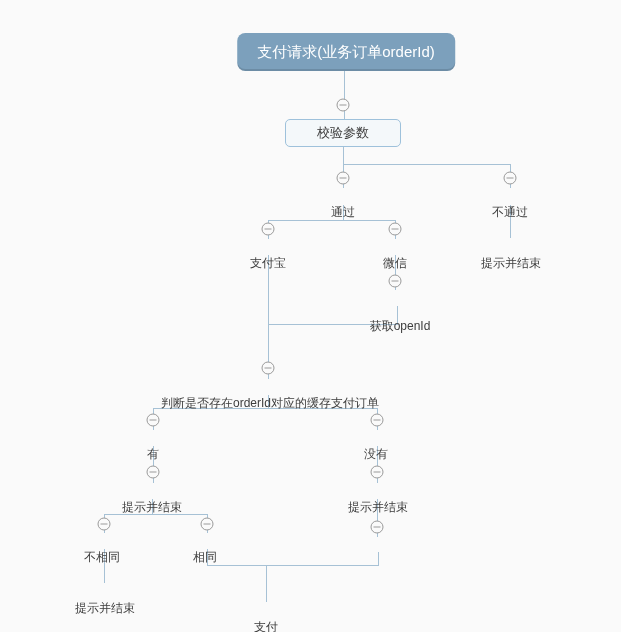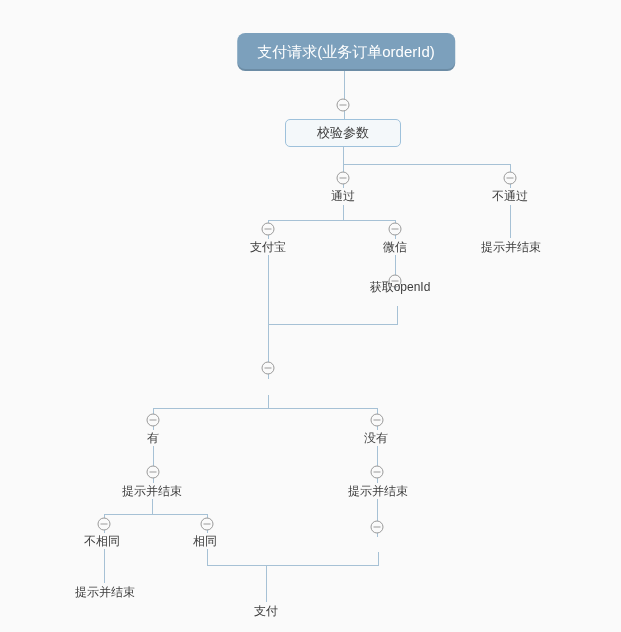--- a/index.html
+++ b/index.html
@@ -47,20 +47,21 @@
     color:var(--label_text,#3D3D3D);
     font-size:13px;line-height:16px;
     padding:5px 31px;white-space:nowrap;
     cursor:default;
   }
   .label{
     position:absolute;transform:translateX(-50%);
     color:var(--label_text,#3D3D3D);
     font-size:12px;line-height:14px;white-space:nowrap;
     cursor:default;
+    margin-top:16px;
   }
 </style>
 </head>
 <body>
 
 <div class="canvas">
 
   <div class="vline" style="left:344px;top:71px;height:48px"></div>
   <div class="vline" style="left:343px;top:147px;height:17px"></div>
   <div class="hline" style="left:343px;top:164px;width:167px"></div>
@@ -109,21 +110,22 @@
   <div class="collapse" style="left:377px;top:527px"></div>
 
   <div class="root-node" style="left:346px;top:33px">支付请求(业务订单orderId)</div>
   <div class="box-node" style="left:343px;top:119px">校验参数</div>
 
   <div class="label" style="left:343px;top:189px">通过</div>
   <div class="label" style="left:510px;top:189px">不通过</div>
   <div class="label" style="left:511px;top:240px">提示并结束</div>
   <div class="label" style="left:268px;top:240px">支付宝</div>
   <div class="label" style="left:395px;top:240px">微信</div>
-  <div class="label" style="left:400px;top:280px">获取openId</div>
+  <div class="label" style="left:400px;top:303px">获取openId</div>
+  <div class="label" style="left:270px;top:380px">判断是否存在orderId对应的缓存支付订单</div>
   <div class="label" style="left:153px;top:431px">有</div>
   <div class="label" style="left:376px;top:431px">没有</div>
   <div class="label" style="left:152px;top:484px">提示并结束</div>
   <div class="label" style="left:378px;top:484px">提示并结束</div>
   <div class="label" style="left:102px;top:534px">不相同</div>
   <div class="label" style="left:205px;top:534px">相同</div>
   <div class="label" style="left:105px;top:585px">提示并结束</div>
   <div class="label" style="left:266px;top:604px">支付</div>
 
 </div>

